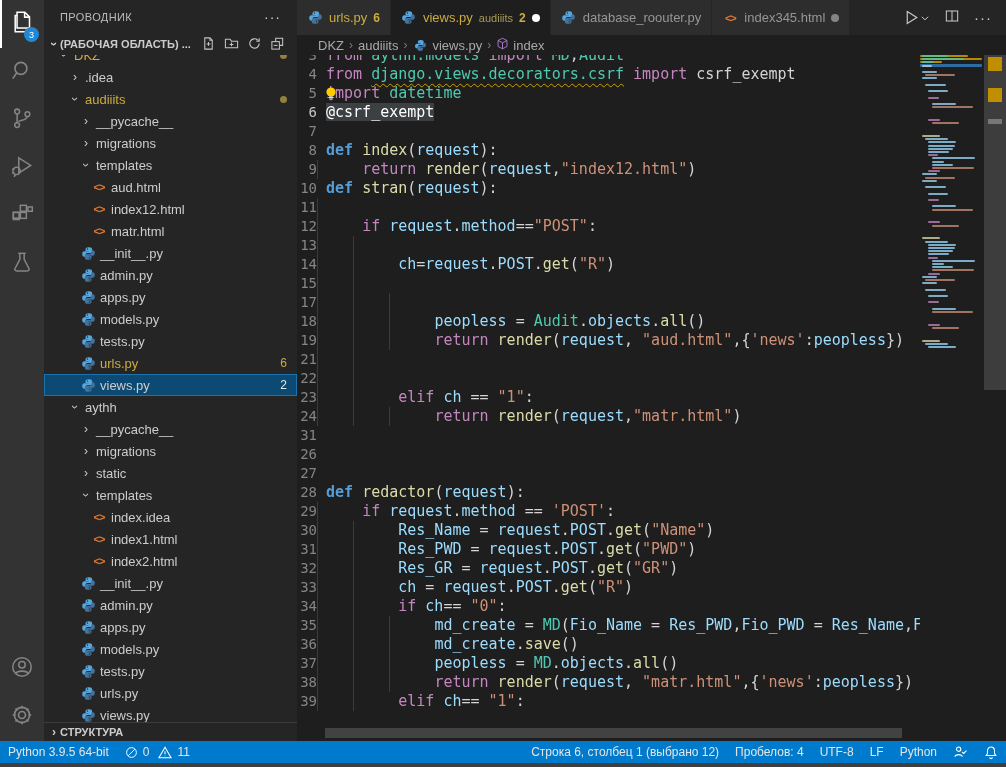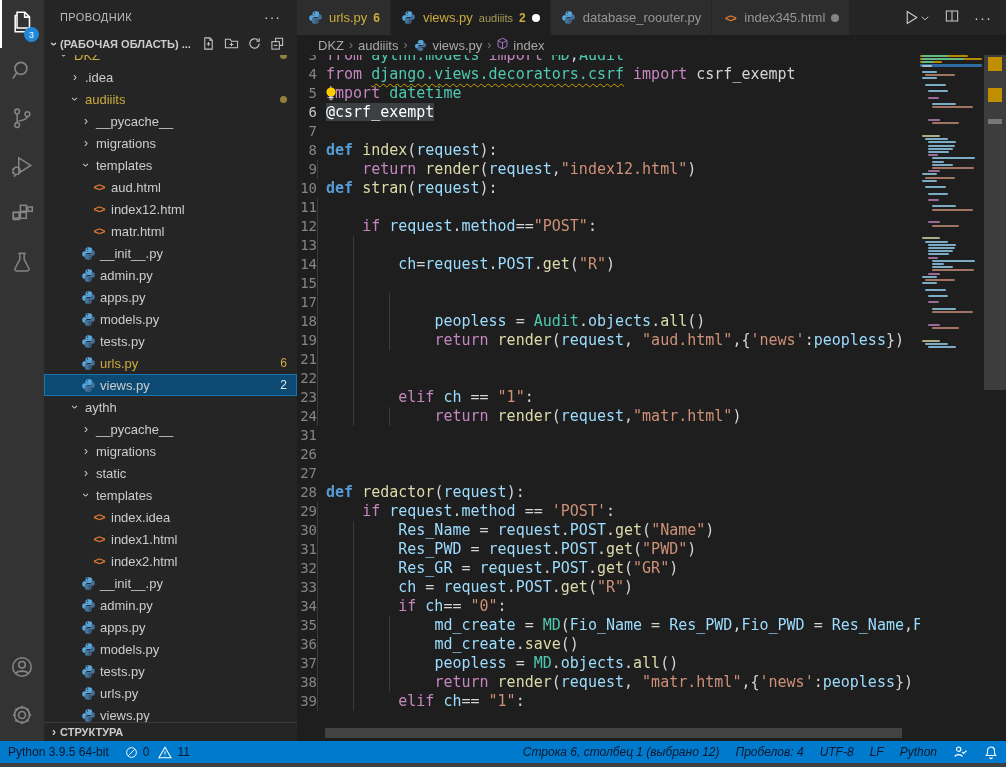--- a/index.html
+++ b/index.html
@@ -98,25 +98,25 @@
   
   .minimap { width:64px; position:relative; flex-shrink:0; overflow:hidden; cursor:pointer; }
   .mm-line { position:absolute; height:2px; border-radius:1px; opacity:.75; }
   .mm-hl { position:absolute; left:0; border-radius:1px; }
   .ruler { width:22px; position:relative; flex-shrink:0; }
   .vthumb { position:absolute; top:0; left:0; right:0; height:335px;
     background:rgba(121,121,121,.35); cursor:pointer; }
   .marker { position:absolute; left:4px; width:14px; }
 
   
-  .statusbar { height:22px; background:#007acc; color:#0f172a; display:flex;
+  .statusbar { height:22px; background:#007acc; color:#e5e5e5; display:flex;
     align-items:center; font-size:12px; flex-shrink:0; }
   .st-item { padding:0 8px; height:100%; display:flex; align-items:center; gap:5px;
     cursor:pointer; white-space:nowrap; }
-  .st-right { margin-left:auto; display:flex; height:100%; align-items:flex-end;font-style:italic; }
+  .st-right { margin-left:auto; display:flex; height:100%; align-items:flex-end; }
   .st-item svg { stroke:#ffffff; }
   .bottom-strip { height:4px; background:#3f3f3f; }
 </style>
 </head>
 <body>
 
 <div class="app">
   <div class="main">
 
     <nav class="activitybar">

